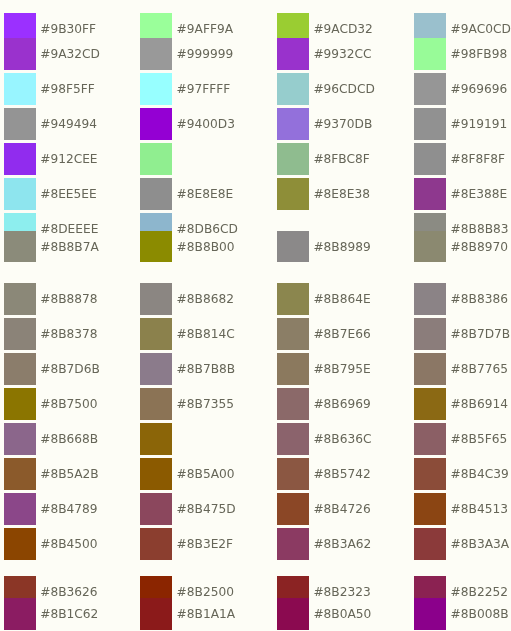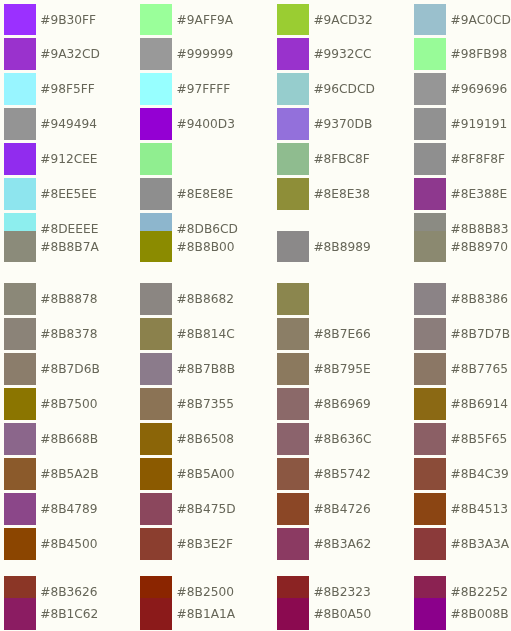--- a/index.html
+++ b/index.html
@@ -36,21 +36,21 @@
     margin-left: 4.2px;
     font-size: 12.2px;
     line-height: 31.4px;
     color: #666658;
     white-space: nowrap;
   }
   .c0{left:4px}
   .c1{left:140.4px}
   .c2{left:277.2px}
   .c3{left:414.4px}
-  .r0{top:4px}
+  .r0{top:13px}
   .r1{top:38.3px}
   .r2{top:73.3px}
   .r3{top:108.3px}
   .r4{top:143.3px}
   .r5{top:178.3px}
   .r6{top:213.3px}
   .r7{top:231px}
   .r8{top:283.3px}
   .r9{top:318.3px}
   .r10{top:353.3px}
@@ -192,20 +192,21 @@
   <div class="swatch-item r8 c0">
     <span class="chip" style="background-color: rgb(139, 136, 120);"></span>
     <span class="label">#8B8878</span>
   </div>
   <div class="swatch-item r8 c1">
     <span class="chip" style="background-color: rgb(139, 134, 130);"></span>
     <span class="label">#8B8682</span>
   </div>
   <div class="swatch-item r8 c2">
     <span class="chip" style="background-color: rgb(139, 134, 78);"></span>
+    <span class="label">#8B864E</span>
   </div>
   <div class="swatch-item r8 c3">
     <span class="chip" style="background-color: rgb(139, 131, 134);"></span>
     <span class="label">#8B8386</span>
   </div>
   <div class="swatch-item r9 c0">
     <span class="chip" style="background-color: rgb(139, 131, 120);"></span>
     <span class="label">#8B8378</span>
   </div>
   <div class="swatch-item r9 c1">
@@ -251,21 +252,20 @@
   <div class="swatch-item r11 c3">
     <span class="chip" style="background-color: rgb(139, 105, 20);"></span>
     <span class="label">#8B6914</span>
   </div>
   <div class="swatch-item r12 c0">
     <span class="chip" style="background-color: rgb(139, 102, 139);"></span>
     <span class="label">#8B668B</span>
   </div>
   <div class="swatch-item r12 c1">
     <span class="chip" style="background-color: rgb(139, 101, 8);"></span>
-    <span class="label">#8B6508</span>
   </div>
   <div class="swatch-item r12 c2">
     <span class="chip" style="background-color: rgb(139, 99, 108);"></span>
     <span class="label">#8B636C</span>
   </div>
   <div class="swatch-item r12 c3">
     <span class="chip" style="background-color: rgb(139, 95, 101);"></span>
     <span class="label">#8B5F65</span>
   </div>
   <div class="swatch-item r13 c0">

